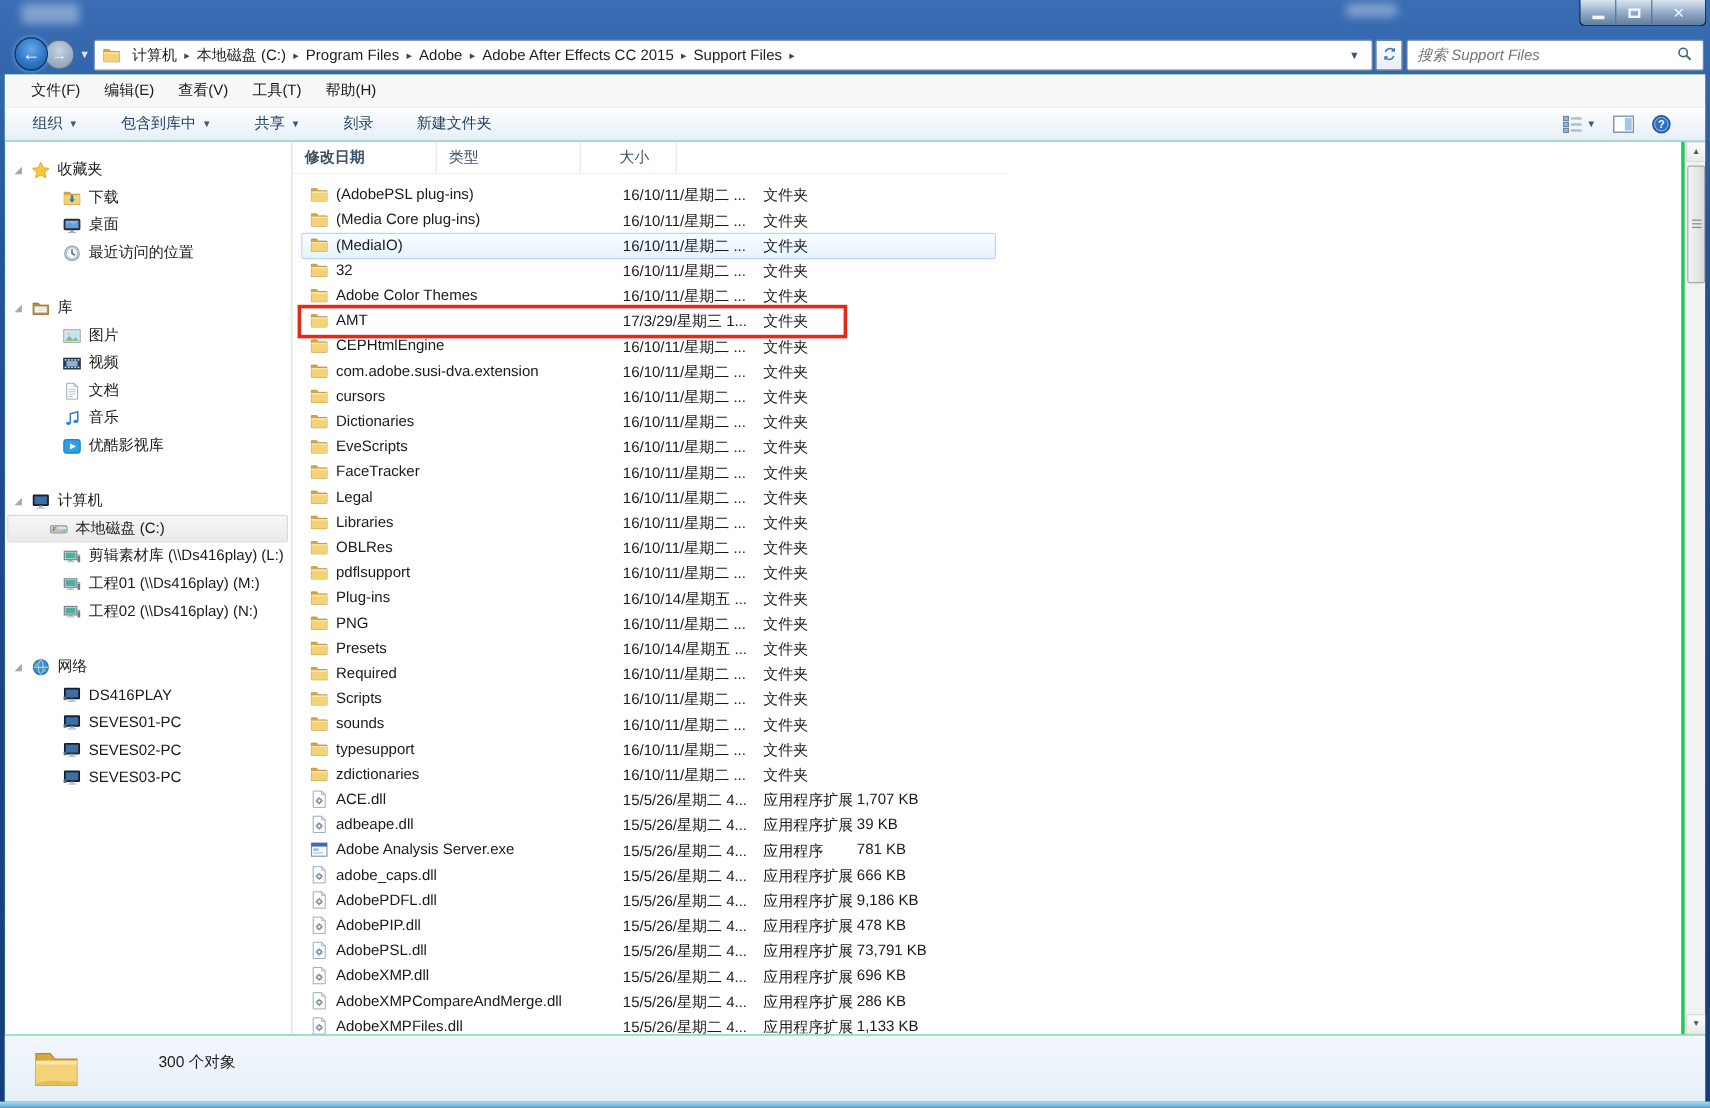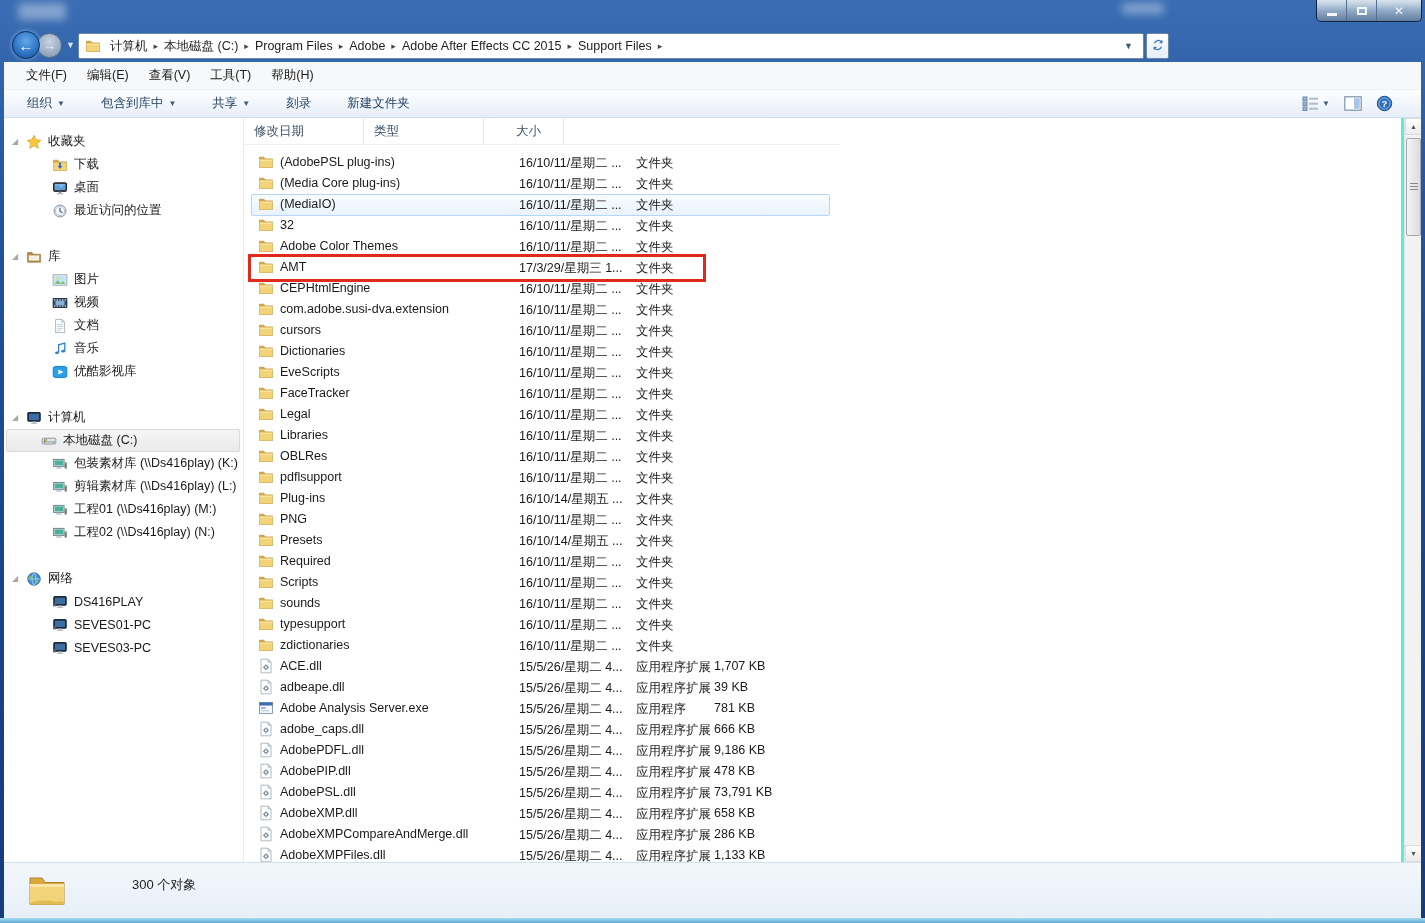--- a/index.html
+++ b/index.html
@@ -35,21 +35,21 @@
     border:1px solid #6b87a8; border-radius:2px; display:flex; align-items:center; padding:0 6px; }
   .crumb { padding:0 5px; color:#1e1e1e; white-space:nowrap; cursor:default; }
   .crumb-arrow { color:#444; font-size:9px; padding:0 1px; }
   .addr-dropdown { margin-left:auto; color:#3a5a7c; font-size:9px; padding:0 4px; }
   .refreshbox { position:absolute; left:1146px; top:3px; width:23px; height:26px; background:linear-gradient(#fdfefe,#e7eef7);
     border:1px solid #6b87a8; border-radius:2px; display:flex; align-items:center; justify-content:center; }
   .searchbox { position:absolute; left:1172px; top:3px; width:248px; height:26px; background:#fff;
     border:1px solid #6b87a8; border-radius:2px; display:flex; align-items:center; padding:0 8px; }
   .searchbox input { border:none; outline:none; flex:1; font:italic 12.5px "Liberation Sans","DejaVu Sans",sans-serif; color:#7a7a7a; background:transparent; }
   
-  #app-inner { position:absolute; left:4px; top:62px; width:1417px; height:856px; background:#5eead4; }
+  #app-inner { position:absolute; left:4px; top:62px; width:1417px; height:856px; background:#22c55e; }
   .menubar { position:absolute; top:0; left:0; width:100%; height:28px; background:#f7f8f9; display:flex; align-items:center; padding-left:12px; border-bottom:1px solid #eef0f2; }
   .menu-item { padding:4px 10px; color:#1a1a1a; cursor:default; }
   .toolbar { position:absolute; top:28px; left:0; width:100%; height:28px;
     background:linear-gradient(#fdfefe,#f0f5fb 60%,#e6eef8); border-bottom:1px solid #cfdeee; display:flex; align-items:center; padding:0 14px; }
   .tb-item { display:flex; align-items:center; gap:5px; padding:3px 9px; margin-right:18px; color:#1f3c5e; border-radius:2px; cursor:default; }
   .tb-caret { font-size:8px; color:#3f5a77; }
   .tb-right { margin-left:auto; display:flex; align-items:center; gap:14px; padding-right:14px; }
   .tb-icon { display:flex; align-items:center; gap:3px; }
   
   #main { position:absolute; top:56px; left:0; width:1417px; height:744px; overflow:hidden; }
@@ -143,20 +143,27 @@
         <span class="crumb">Support Files</span>
         <span class="crumb-arrow">▸</span>
       </span>
     <span class="addr-dropdown">▼</span>
   </div>
   <div class="refreshbox">
     <span><svg width="14" height="14" viewBox="0 0 16 16">
           <path d="M4 6.2a4.6 4.6 0 0 1 8-1.7M12.4 2.6v2.6H9.8M12 9.8a4.6 4.6 0 0 1-8 1.7M3.6 13.4v-2.6h2.6" stroke="#3a78c2" stroke-width="1.4" fill="none"></path>
         </svg></span>
   </div>
+  <div class="searchbox">
+    <input type="text" placeholder="搜索 Support Files" style="">
+    <span><svg width="14" height="14" viewBox="0 0 16 16">
+          <circle cx="6.5" cy="6.5" r="4" fill="none" stroke="#41628c" stroke-width="1.5"></circle>
+          <path d="M9.6 9.6 L13.5 13.5" stroke="#41628c" stroke-width="1.8"></path>
+        </svg></span>
+  </div>
 </div>
 
 <div id="app-inner">
   <div class="menubar" id="menubar">
       <span class="menu-item">文件(F)</span>
       <span class="menu-item">编辑(E)</span>
       <span class="menu-item">查看(V)</span>
       <span class="menu-item">工具(T)</span>
       <span class="menu-item">帮助(H)</span>
     </div>
@@ -358,59 +365,46 @@
             <span class="icon">
               <svg width="16" height="16" viewBox="0 0 16 16">
                 <rect x="1.6" y="3.4" width="10.4" height="7" fill="#e6ecf2" stroke="#76828f"></rect>
                 <rect x="2.6" y="4.4" width="8.4" height="5" fill="#49b09a"></rect>
                 <rect x="5.2" y="10.4" width="3.2" height="1.2" fill="#9aa3ad"></rect>
                 <rect x="3.8" y="11.6" width="6" height="1" fill="#b9c1ca"></rect>
                 <rect x="12.6" y="6.2" width="2.2" height="6.4" fill="#6f7a85"></rect>
                 <rect x="12.9" y="6.6" width="1.6" height="1" fill="#9fe06f"></rect>
               </svg>
             </span>
-            <span>包装素材库 (\\Ds416play) (K:)</span>
+            <span>剪辑素材库 (\\Ds416play) (L:)</span>
           </div>
           <div class="sb-row sb-child">
             <span class="icon">
               <svg width="16" height="16" viewBox="0 0 16 16">
                 <rect x="1.6" y="3.4" width="10.4" height="7" fill="#e6ecf2" stroke="#76828f"></rect>
                 <rect x="2.6" y="4.4" width="8.4" height="5" fill="#49b09a"></rect>
                 <rect x="5.2" y="10.4" width="3.2" height="1.2" fill="#9aa3ad"></rect>
                 <rect x="3.8" y="11.6" width="6" height="1" fill="#b9c1ca"></rect>
                 <rect x="12.6" y="6.2" width="2.2" height="6.4" fill="#6f7a85"></rect>
                 <rect x="12.9" y="6.6" width="1.6" height="1" fill="#9fe06f"></rect>
               </svg>
             </span>
-            <span>剪辑素材库 (\\Ds416play) (L:)</span>
+            <span>工程01 (\\Ds416play) (M:)</span>
           </div>
           <div class="sb-row sb-child">
             <span class="icon">
               <svg width="16" height="16" viewBox="0 0 16 16">
                 <rect x="1.6" y="3.4" width="10.4" height="7" fill="#e6ecf2" stroke="#76828f"></rect>
                 <rect x="2.6" y="4.4" width="8.4" height="5" fill="#49b09a"></rect>
                 <rect x="5.2" y="10.4" width="3.2" height="1.2" fill="#9aa3ad"></rect>
                 <rect x="3.8" y="11.6" width="6" height="1" fill="#b9c1ca"></rect>
                 <rect x="12.6" y="6.2" width="2.2" height="6.4" fill="#6f7a85"></rect>
                 <rect x="12.9" y="6.6" width="1.6" height="1" fill="#9fe06f"></rect>
               </svg>
             </span>
-            <span>工程01 (\\Ds416play) (M:)</span>
-          </div>
-          <div class="sb-row sb-child">
-            <span class="icon">
-              <svg width="16" height="16" viewBox="0 0 16 16">
-                <rect x="1.6" y="3.4" width="10.4" height="7" fill="#e6ecf2" stroke="#76828f"></rect>
-                <rect x="2.6" y="4.4" width="8.4" height="5" fill="#49b09a"></rect>
-                <rect x="5.2" y="10.4" width="3.2" height="1.2" fill="#9aa3ad"></rect>
-                <rect x="3.8" y="11.6" width="6" height="1" fill="#b9c1ca"></rect>
-                <rect x="12.6" y="6.2" width="2.2" height="6.4" fill="#6f7a85"></rect>
-                <rect x="12.9" y="6.6" width="1.6" height="1" fill="#9fe06f"></rect>
-              </svg>
-            </span>
             <span>工程02 (\\Ds416play) (N:)</span>
           </div>
         </div>
         <div class="sb-group">
           <div class="sb-row sb-header">
             <span class="sb-expander">◢</span>
             <span class="icon">
               <svg width="16" height="16" viewBox="0 0 16 16">
                 <circle cx="8" cy="8" r="6.2" fill="#3f8fd6" stroke="#2b6aa8"></circle>
                 <path d="M1.8 8h12.4M8 1.8c2.6 2 2.6 10.4 0 12.4M8 1.8c-2.6 2-2.6 10.4 0 12.4" stroke="#bfe0f5" stroke-width=".8" fill="none"></path>
@@ -447,28 +441,40 @@
           <div class="sb-row sb-child">
             <span class="icon">
               <svg width="16" height="16" viewBox="0 0 16 16">
                 <rect x="1.8" y="2.6" width="12.4" height="8.6" rx=".6" fill="#23354d" stroke="#101d30"></rect>
                 <rect x="3" y="3.8" width="10" height="6.2" fill="#3a6ea5"></rect>
                 <rect x="6.6" y="11.2" width="2.8" height="1.6" fill="#9aa3ad"></rect>
                 <rect x="4.8" y="12.8" width="6.4" height="1.2" fill="#b9c1ca"></rect>
                 <rect x="1" y="9.4" width="2.6" height="3" fill="#5a6673"></rect>
               </svg>
             </span>
+            <span>SEVES02-PC</span>
+          </div>
+          <div class="sb-row sb-child">
+            <span class="icon">
+              <svg width="16" height="16" viewBox="0 0 16 16">
+                <rect x="1.8" y="2.6" width="12.4" height="8.6" rx=".6" fill="#23354d" stroke="#101d30"></rect>
+                <rect x="3" y="3.8" width="10" height="6.2" fill="#3a6ea5"></rect>
+                <rect x="6.6" y="11.2" width="2.8" height="1.6" fill="#9aa3ad"></rect>
+                <rect x="4.8" y="12.8" width="6.4" height="1.2" fill="#b9c1ca"></rect>
+                <rect x="1" y="9.4" width="2.6" height="3" fill="#5a6673"></rect>
+              </svg>
+            </span>
             <span>SEVES03-PC</span>
           </div>
         </div>
       </div>
 
     <div id="listpane">
       <div class="list-header">
-        <div class="hcol" style="width:120px;">
+        <div class="hcol" style="width:120px;font-weight:bold;">
           <span>修改日期</span>
         </div>
         <div class="hcol" style="width:120px;">
           <span>类型</span>
         </div>
         <div class="hcol" style="width:80px;justify-content:center;">
           <span>大小</span>
         </div>
       </div>
       <div id="file-rows">
@@ -894,21 +900,21 @@
                 <path d="M3 1.2h7l3 3v10.6H3z" fill="#fff" stroke="#9aa7b5" stroke-width=".8"></path>
                 <path d="M10 1.2v3h3z" fill="#dfe6ee" stroke="#9aa7b5" stroke-width=".6"></path>
                 <circle cx="8" cy="9.3" r="2.4" fill="#8494a8"></circle>
                 <circle cx="8" cy="9.3" r="1" fill="#fff"></circle>
                 <path d="M8 6.2v1M8 11.4v1M5 9.3h1M10 9.3h1" stroke="#8494a8" stroke-width="1"></path>
               </svg>
             </span>
             <span class="c-name">AdobeXMP.dll</span>
             <span class="c-date">15/5/26/星期二 4...</span>
             <span class="c-type">应用程序扩展</span>
-            <span class="c-size">658 KB</span>
+            <span class="c-size">696 KB</span>
           </div>
           <div class="frow">
             <span class="icon">
               <svg width="16" height="16" viewBox="0 0 16 16">
                 <path d="M3 1.2h7l3 3v10.6H3z" fill="#fff" stroke="#9aa7b5" stroke-width=".8"></path>
                 <path d="M10 1.2v3h3z" fill="#dfe6ee" stroke="#9aa7b5" stroke-width=".6"></path>
                 <circle cx="8" cy="9.3" r="2.4" fill="#8494a8"></circle>
                 <circle cx="8" cy="9.3" r="1" fill="#fff"></circle>
                 <path d="M8 6.2v1M8 11.4v1M5 9.3h1M10 9.3h1" stroke="#8494a8" stroke-width="1"></path>
               </svg>

